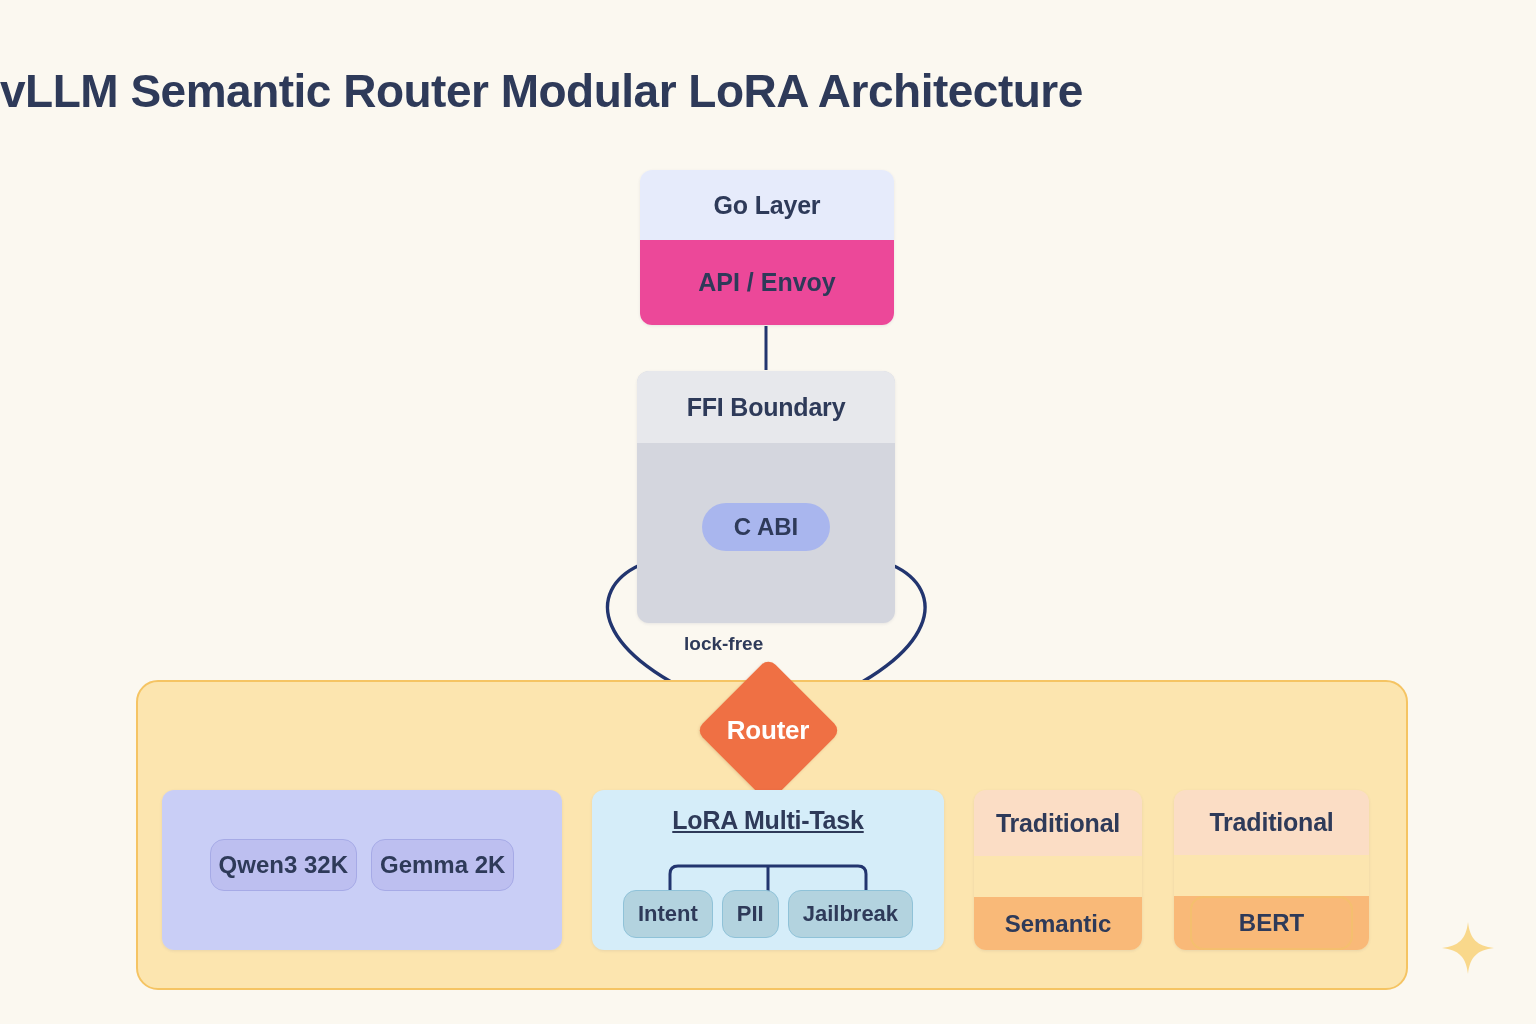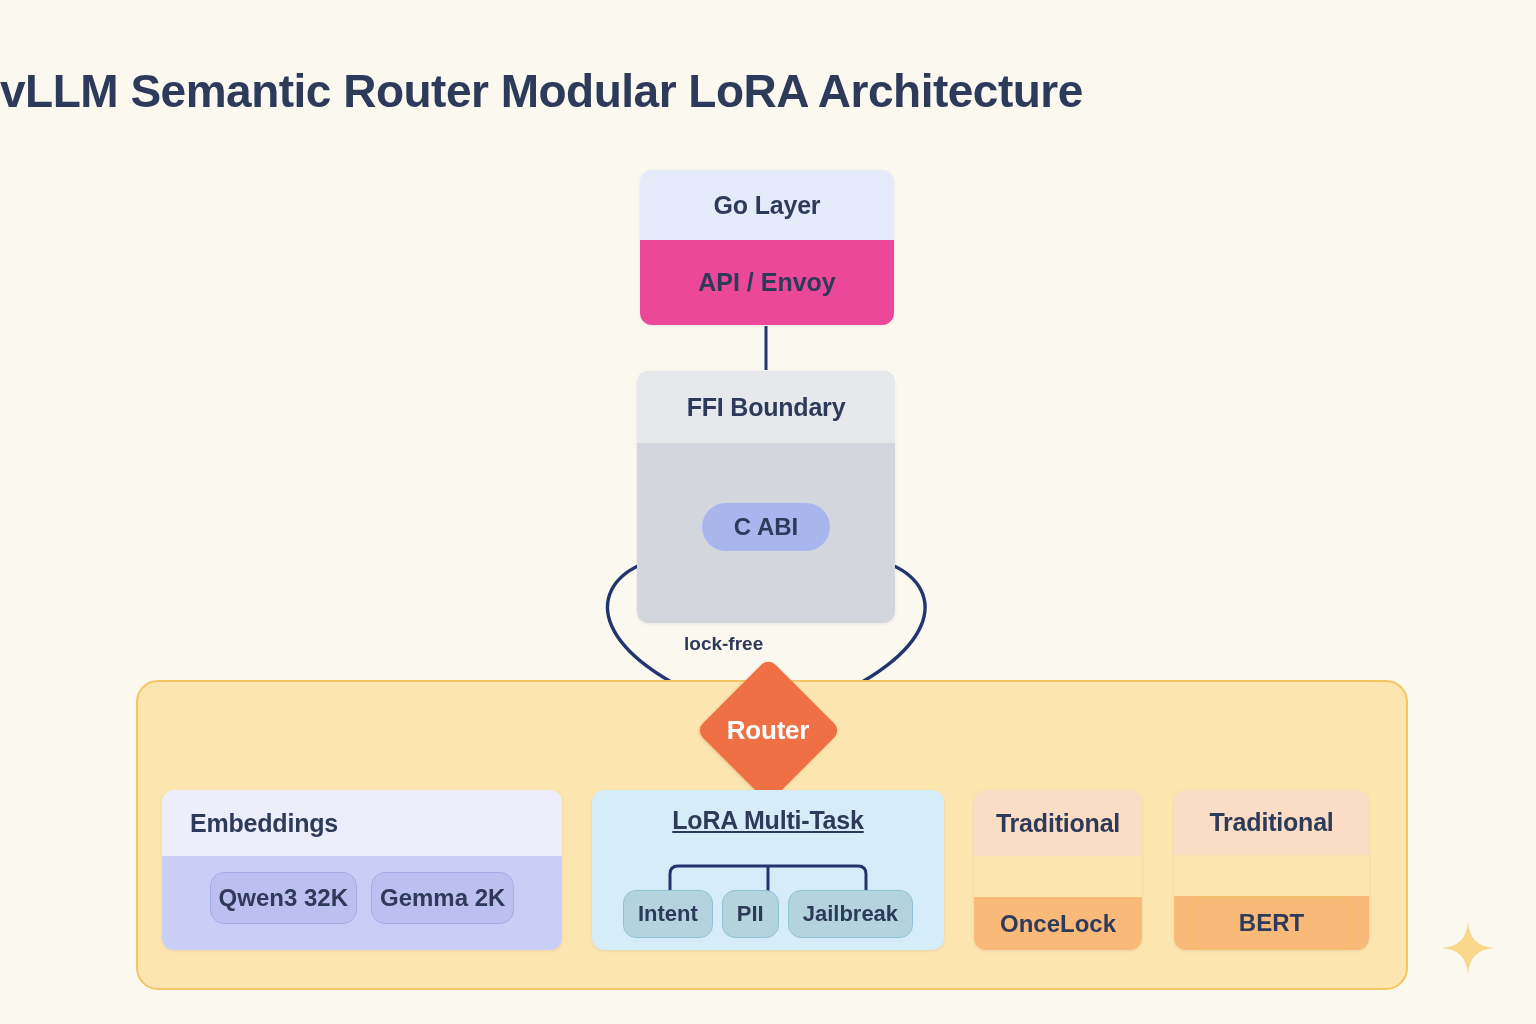--- a/index.html
+++ b/index.html
@@ -353,21 +353,20 @@
   <div id="backends-panel"></div>
 
   <div id="lockfree-label">lock-free</div>
 
   <div id="router-node">
     <div id="router-diamond"></div>
     <div id="router-label">Router</div>
   </div>
 
   <div class="node" id="embeddings-node">
-    <div class="node-head">Embeddings</div>
     <div class="node-body">
       <div class="chip-violet">Qwen3 32K</div>
       <div class="chip-violet">Gemma 2K</div>
     </div>
   </div>
 
   <div class="node" id="lora-node">
     <div class="node-head">LoRA Multi-Task</div>
     <svg id="lora-bracket" viewBox="0 0 352 160" xmlns="http://www.w3.org/2000/svg">
       <path d="M78,104 L78,84 Q78,76 86,76 L266,76 Q274,76 274,84 L274,104" stroke="#22356F" stroke-width="3" fill="none"></path>
@@ -376,21 +375,21 @@
     <div class="node-body">
       <div class="chip-teal">Intent</div>
       <div class="chip-teal">PII</div>
       <div class="chip-teal">Jailbreak</div>
     </div>
   </div>
 
   <div class="node trad" id="trad-1">
     <div class="node-head">Traditional</div>
     <div class="node-body">
-      <span class="trad-text">OnceLock</span>
+      <span class="trad-text">Semantic</span>
     </div>
   </div>
 
   <div class="node trad" id="trad-2">
     <div class="node-head">Traditional</div>
     <div class="node-body">
       <div class="chip-orange">BERT</div>
     </div>
   </div>
 

